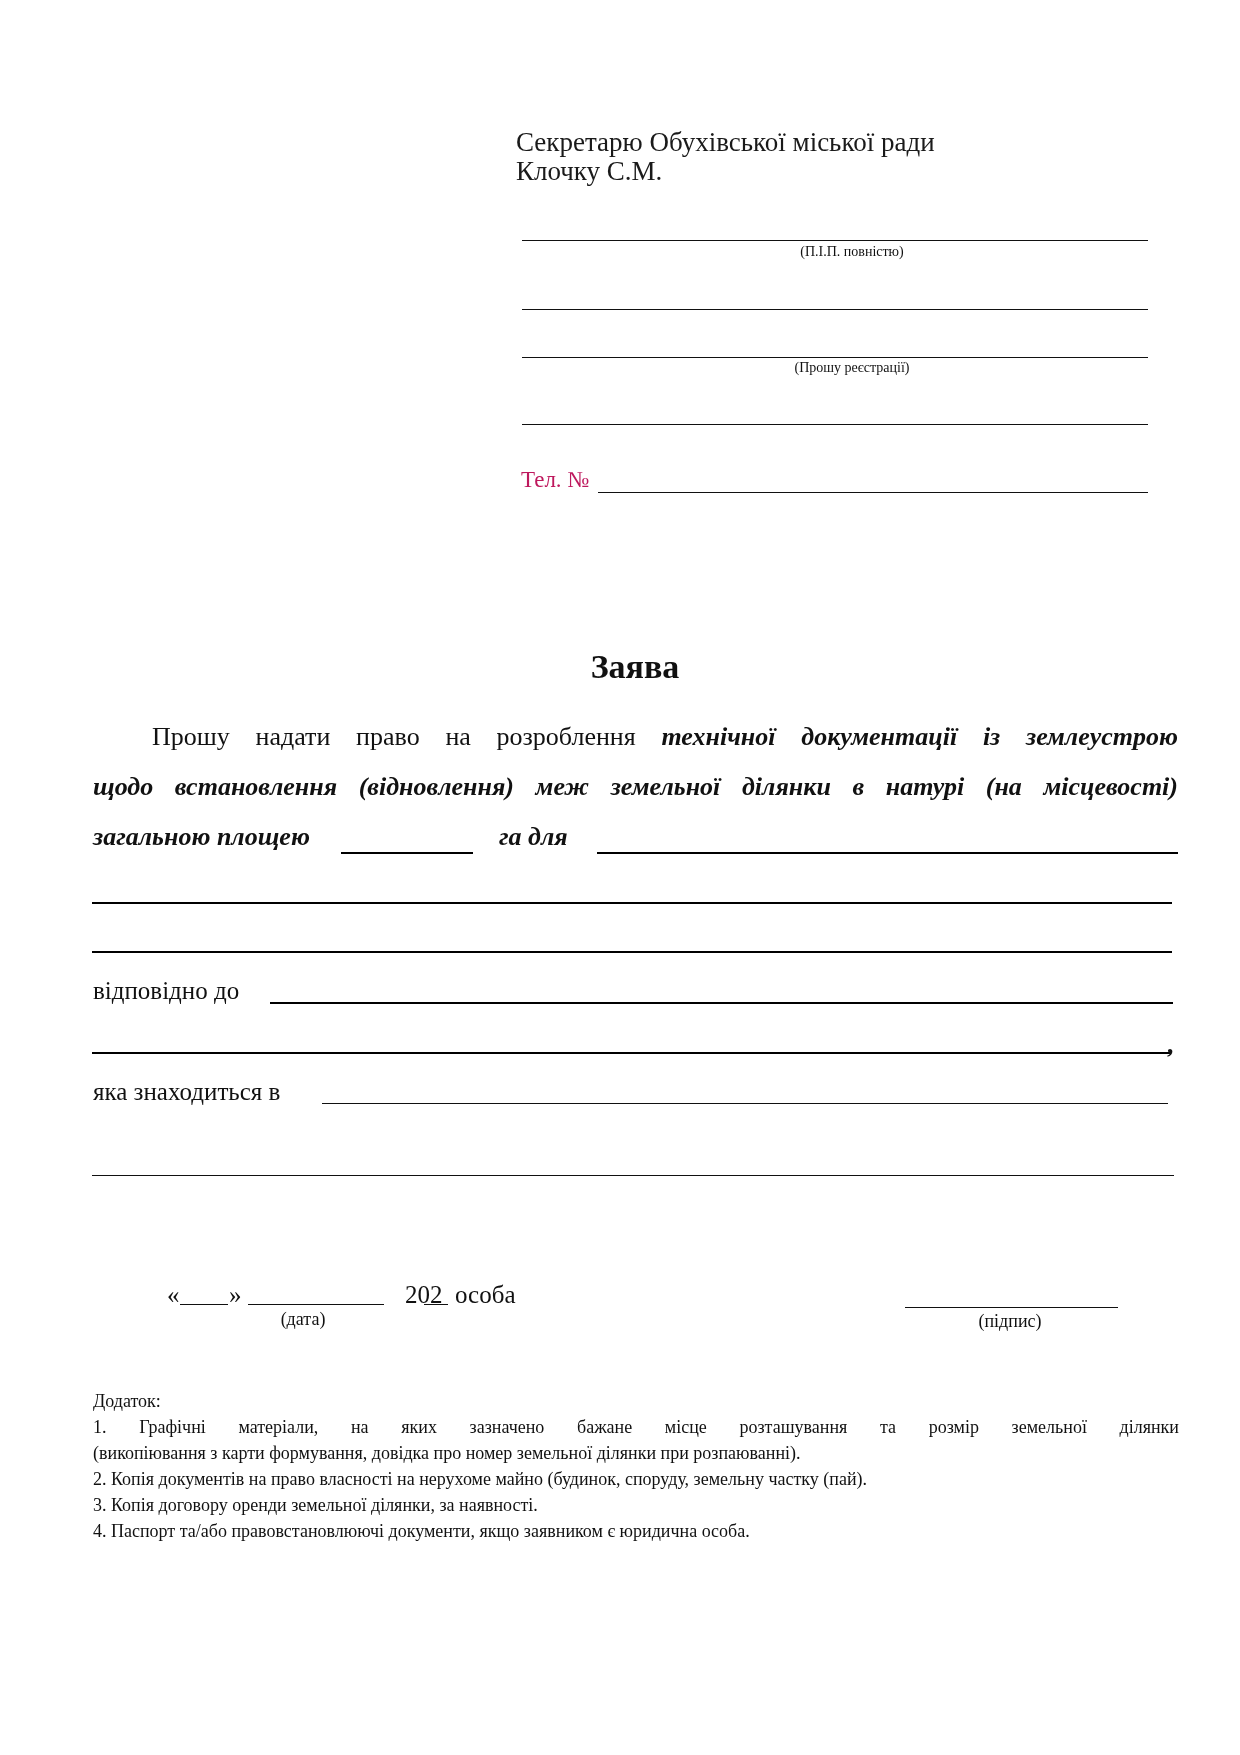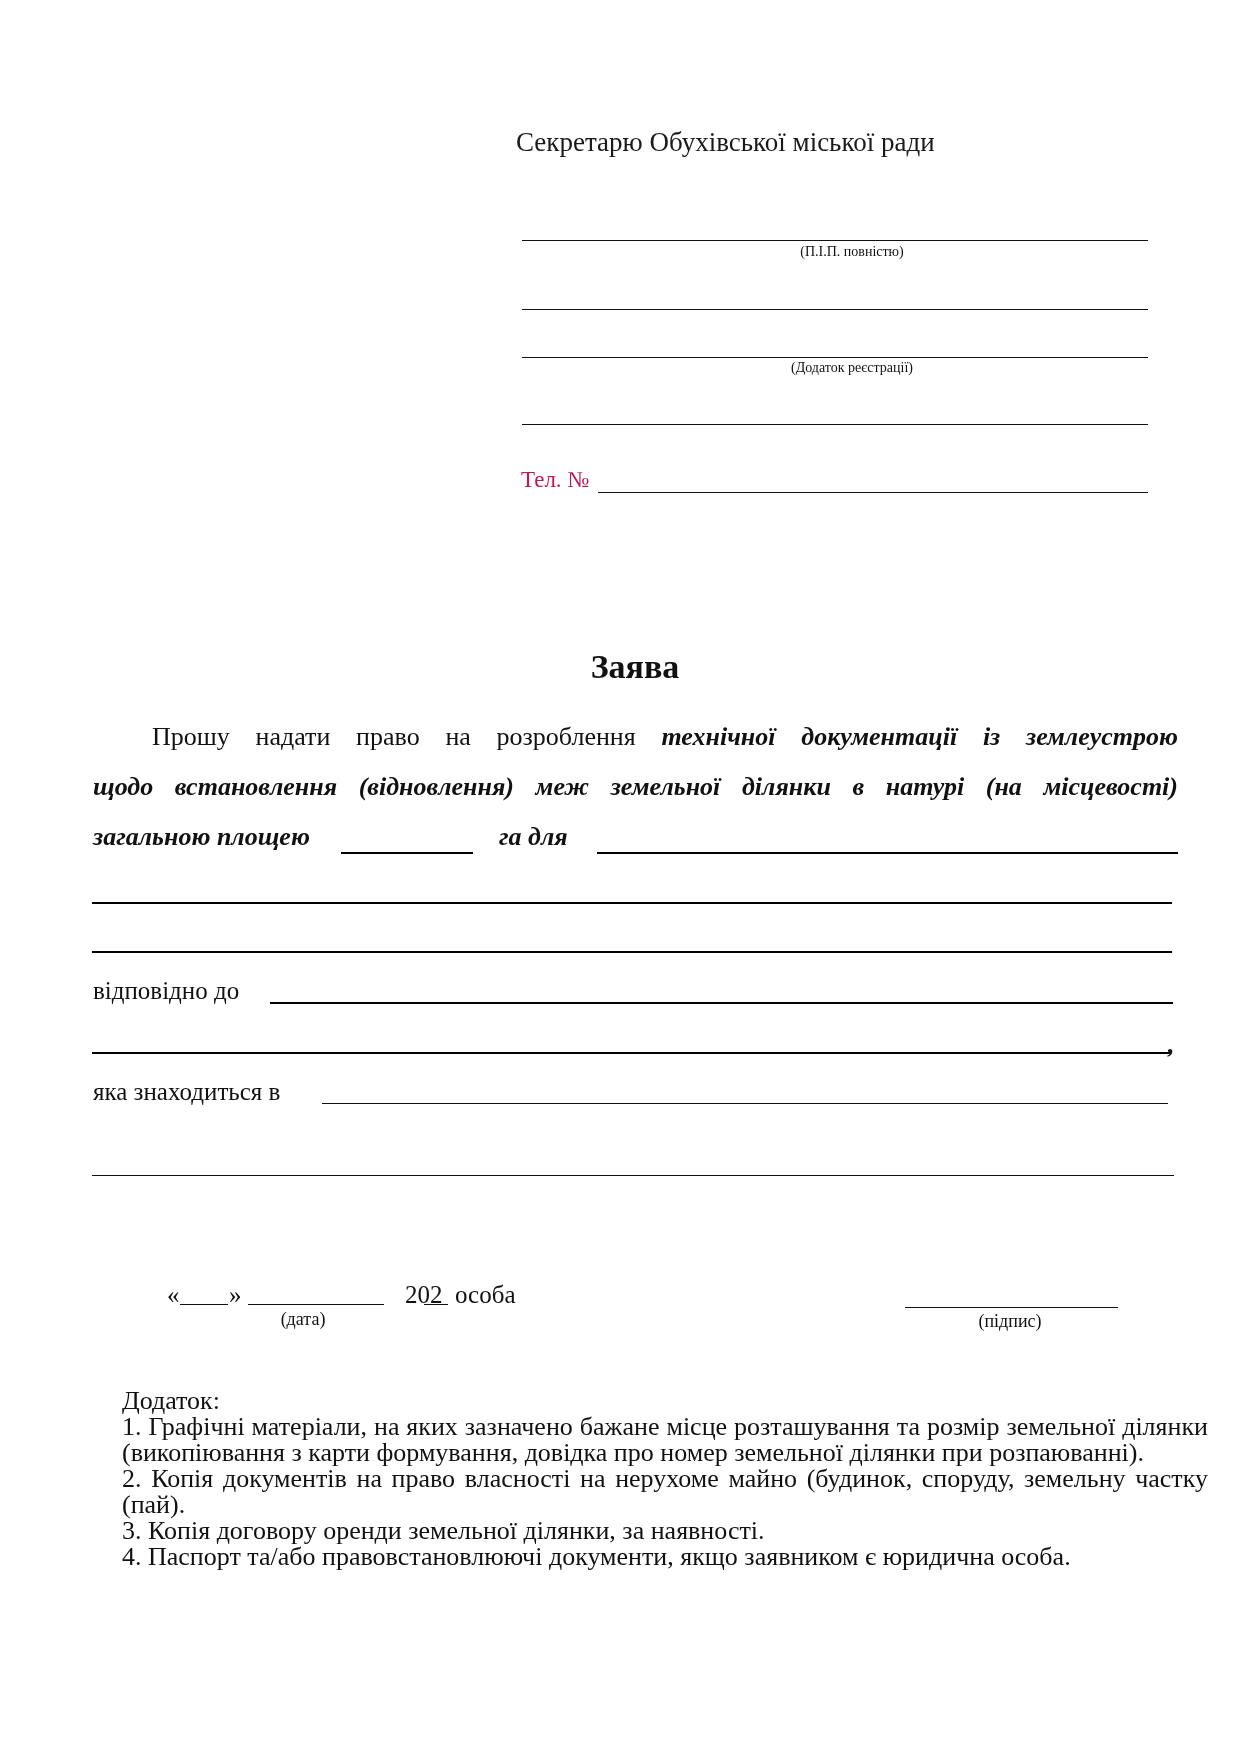--- a/index.html
+++ b/index.html
@@ -8,37 +8,38 @@
     .addressee { left: 516px; top: 128px; font-size: 27px; line-height: 29px; color: #1a1a1a; }
     .hline { position: absolute; border-top: 1.6px solid #111; height: 0; }
     .hline.thick { border-top: 2.6px solid #000; }
     .caption { position: absolute; font-size: 14px; color: #111; text-align: center; }
     .tel { left: 521px; top: 467px; font-size: 23px; color: #be185d; }
     .title { left: 0; width: 1270px; text-align: center; top: 648px; font-size: 34px; font-weight: bold; }
     .para-line { position: absolute; font-size: 26px; line-height: 30px; white-space: nowrap; }
     .bi { font-weight: bold; font-style: italic; }
     .body-text { font-size: 25px; }
     .date-row { top: 1280px; font-size: 25px; }
-    .attach { left: 93px; top: 1388px; width: 1086px; font-size: 26px; line-height: 26px; margin-left: 29px; }
+    .attach { left: 93px; top: 1388px; width: 1086px; font-size: 18px; line-height: 26px; }
     .attach p { margin: 0; text-align: justify; }
     .attach p.last-line { text-align-last: justify; }
   </style>
 </head>
 <body>
 
 <div class="abs addressee">
   <div>Секретарю Обухівської міської ради</div>
+  <div>Клочку С.М.</div>
 </div>
 
 <div class="hline" style="left:522px; top:240px; width:626px;"></div>
 <div class="caption" style="left:522px; top:244px; width:660px;">(П.І.П. повністю)</div>
 
 <div class="hline" style="left:522px; top:309px; width:626px;"></div>
 <div class="hline" style="left:522px; top:357px; width:626px;"></div>
-<div class="caption" style="left:522px; top:360px; width:660px;">(Додаток реєстрації)</div>
+<div class="caption" style="left:522px; top:360px; width:660px;">(Прошу реєстрації)</div>
 
 <div class="hline" style="left:522px; top:424px; width:626px;"></div>
 
 <div class="abs tel">Тел. №</div>
 <div class="hline" style="left:598px; top:492px; width:550px;"></div>
 
 <div class="abs title">Заява</div>
 
 <div class="para-line" style="left:152px; top:722px; width:1026px; text-align:justify; text-align-last:justify;">
   <span>Прошу надати право на розроблення</span>

